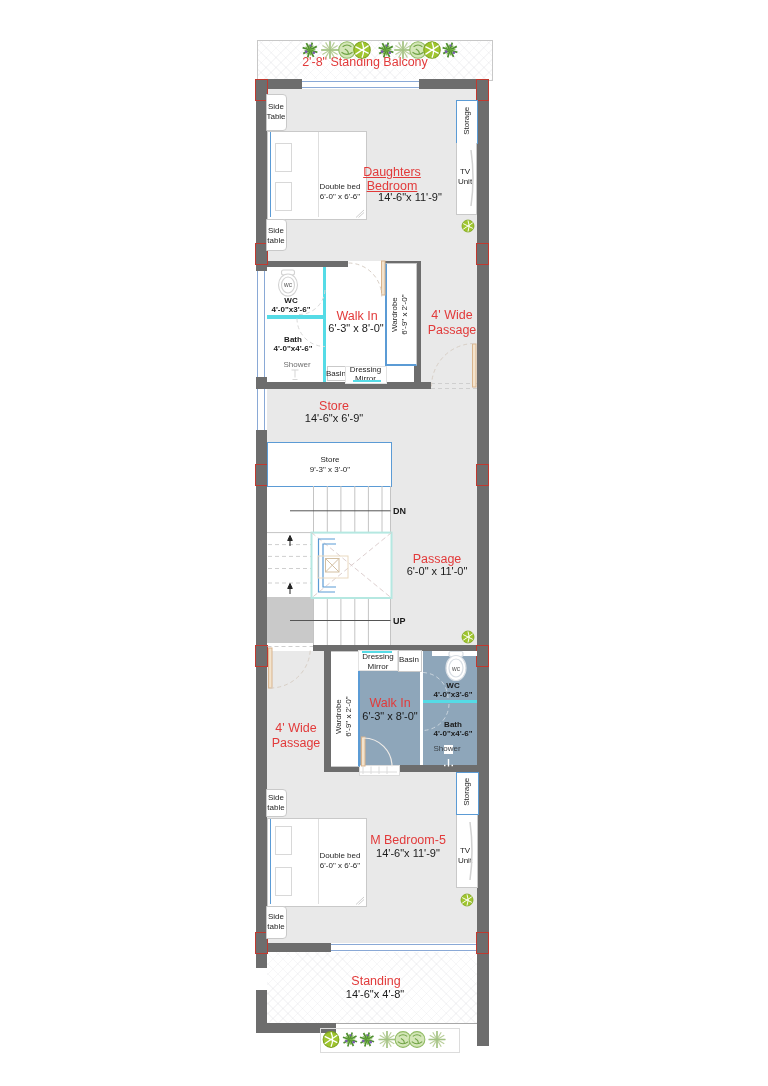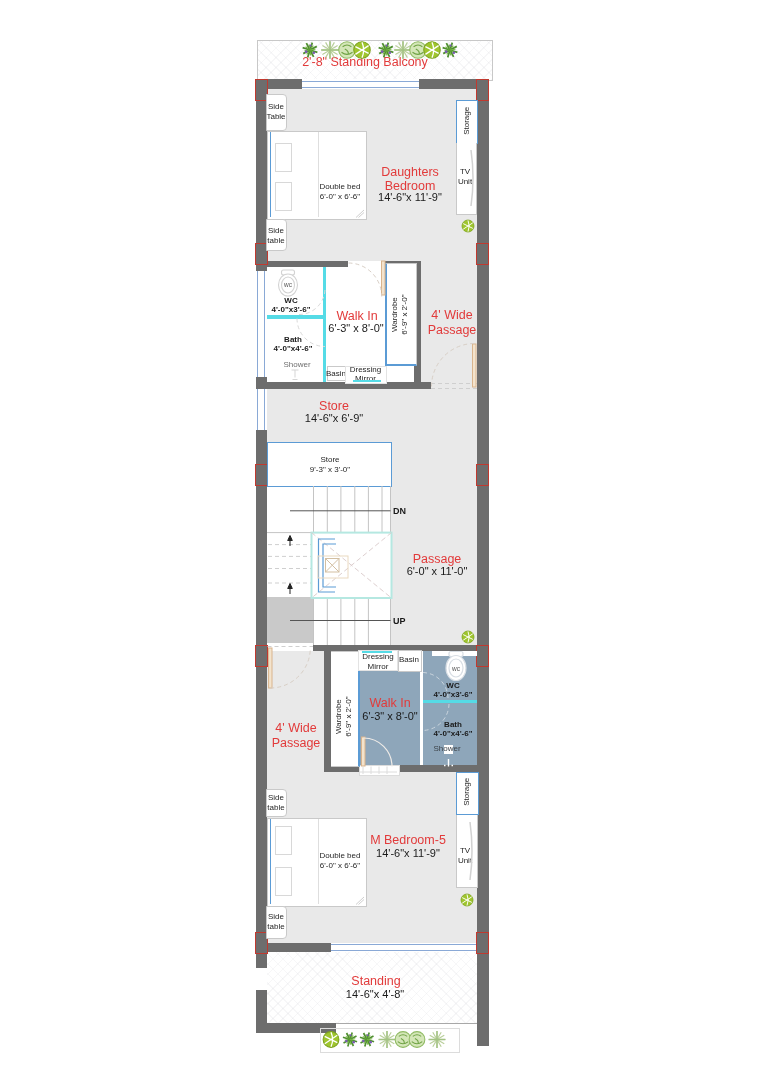--- a/index.html
+++ b/index.html
@@ -130,21 +130,21 @@
 
 <div class="furn" style="left:266px;top:219px;width:19px;height:30px;border-radius:0 4px 4px 0;"></div>
 <div class="lbl" style="left:256px;top:226px;width:40px;">Side<br>table</div>
 
 <div class="bfurn" style="left:456px;top:100px;width:20px;height:42px;"></div>
 <div class="lbl rot" style="left:445px;top:116px;width:44px;">Storage</div>
 
 <div class="furn" style="left:456px;top:143px;width:19px;height:71px;border-top:none;"></div>
 <div class="lbl" style="left:444px;top:167px;width:42px;">TV<br>Unit</div>
 
-<div class="red cx" style="left:410px;top:164.5px;">Daughters<br>Bedroom</div>
+<div class="red cx" style="left:392px;top:164.5px;text-decoration:underline;">Daughters<br>Bedroom</div>
 <div class="dim cx" style="left:410px;top:190.5px;">14'-6"x 11'-9"</div>
 
 <div class="lblb" style="left:262px;top:296px;width:58px;">WC<br>4'-0"x3'-6"</div>
 
 <div class="lblb" style="left:262px;top:335px;width:62px;">Bath<br>4'-0"x4'-6"</div>
 
 <div class="lbl" style="left:271px;top:360px;width:52px;color:#6e6e6e;font-size:8px;">Shower</div>
 
 <div class="red cx" style="left:357px;top:309px;">Walk In</div>
 <div class="dim cx" style="left:356px;top:322px;">6'-3" x 8'-0"</div>

